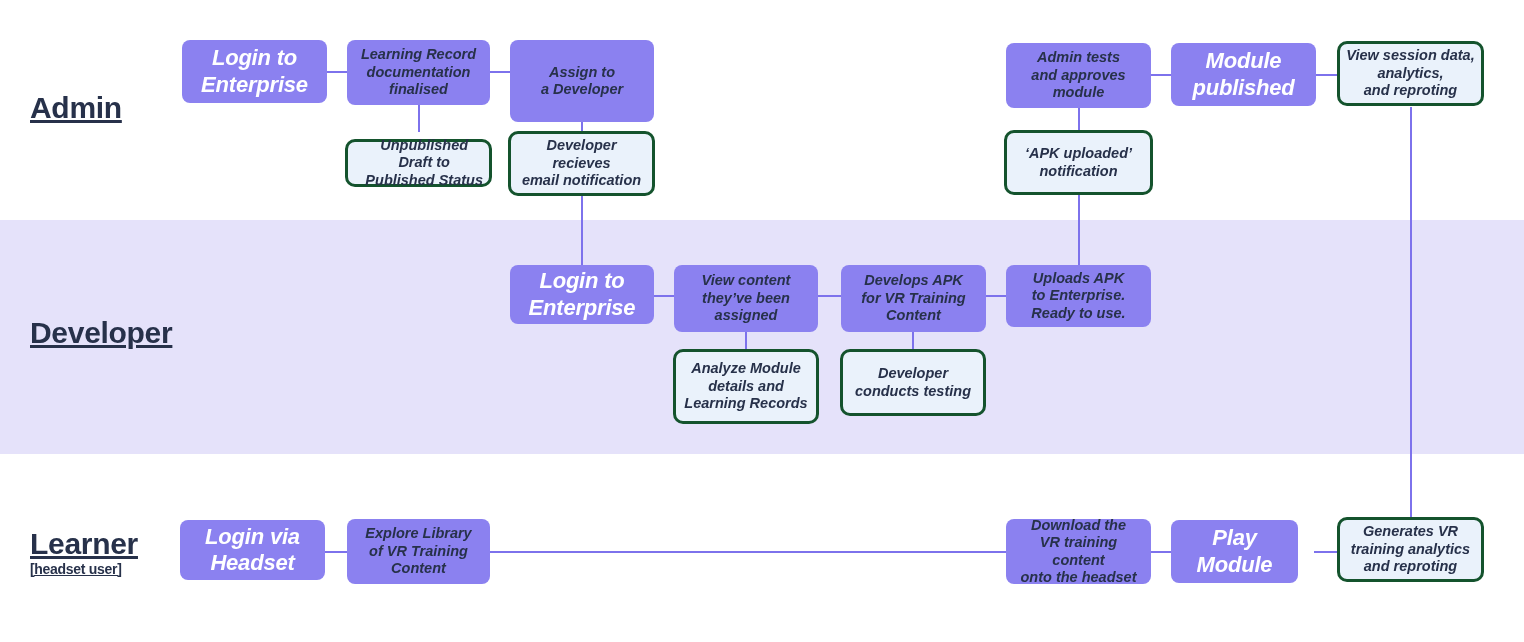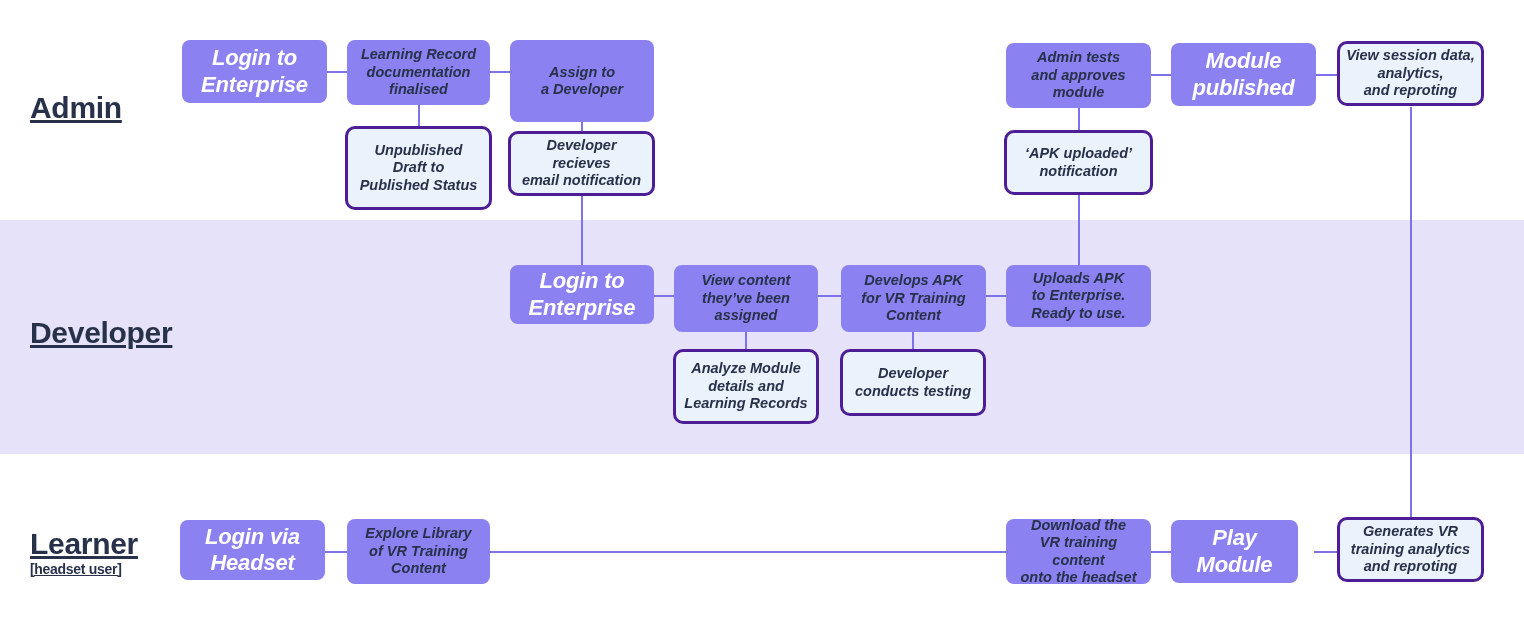--- a/index.html
+++ b/index.html
@@ -64,21 +64,21 @@
   .node.primary.big {
     color: #ffffff;
     font-size: 22px;
     font-weight: bold;
     letter-spacing: -0.2px;
   }
   
   .node.outline {
     background: #eaf2fb;
     color: #27314a;
-    border: 3px solid #4c1d95;
+    border: 3px solid #14532d;
     border-radius: 10px;
     font-size: 14.5px;
     font-weight: bold;
   }
   .node .node-text {
     display: block;
     white-space: pre-line;
   }
   .conn {
     position: absolute;
@@ -140,21 +140,21 @@
     <span class="node-text">Learning Record
 documentation
 finalised</span>
   </div>
 
   <div class="node primary" style="left:510px; top:40px; width:144px; height:82px;">
     <span class="node-text">Assign to
 a Developer</span>
   </div>
 
-  <div class="node outline" style="left:345px; top:126px; width:147px; height:84px;">
+  <div class="node outline" style="left:345px; top:139px; width:147px; height:48px;justify-content:flex-end;">
     <span class="node-text">Unpublished
 Draft to
 Published Status</span>
   </div>
 
   <div class="node outline" style="left:508px; top:131px; width:147px; height:65px;">
     <span class="node-text">Developer recieves
 email notification</span>
   </div>
 

